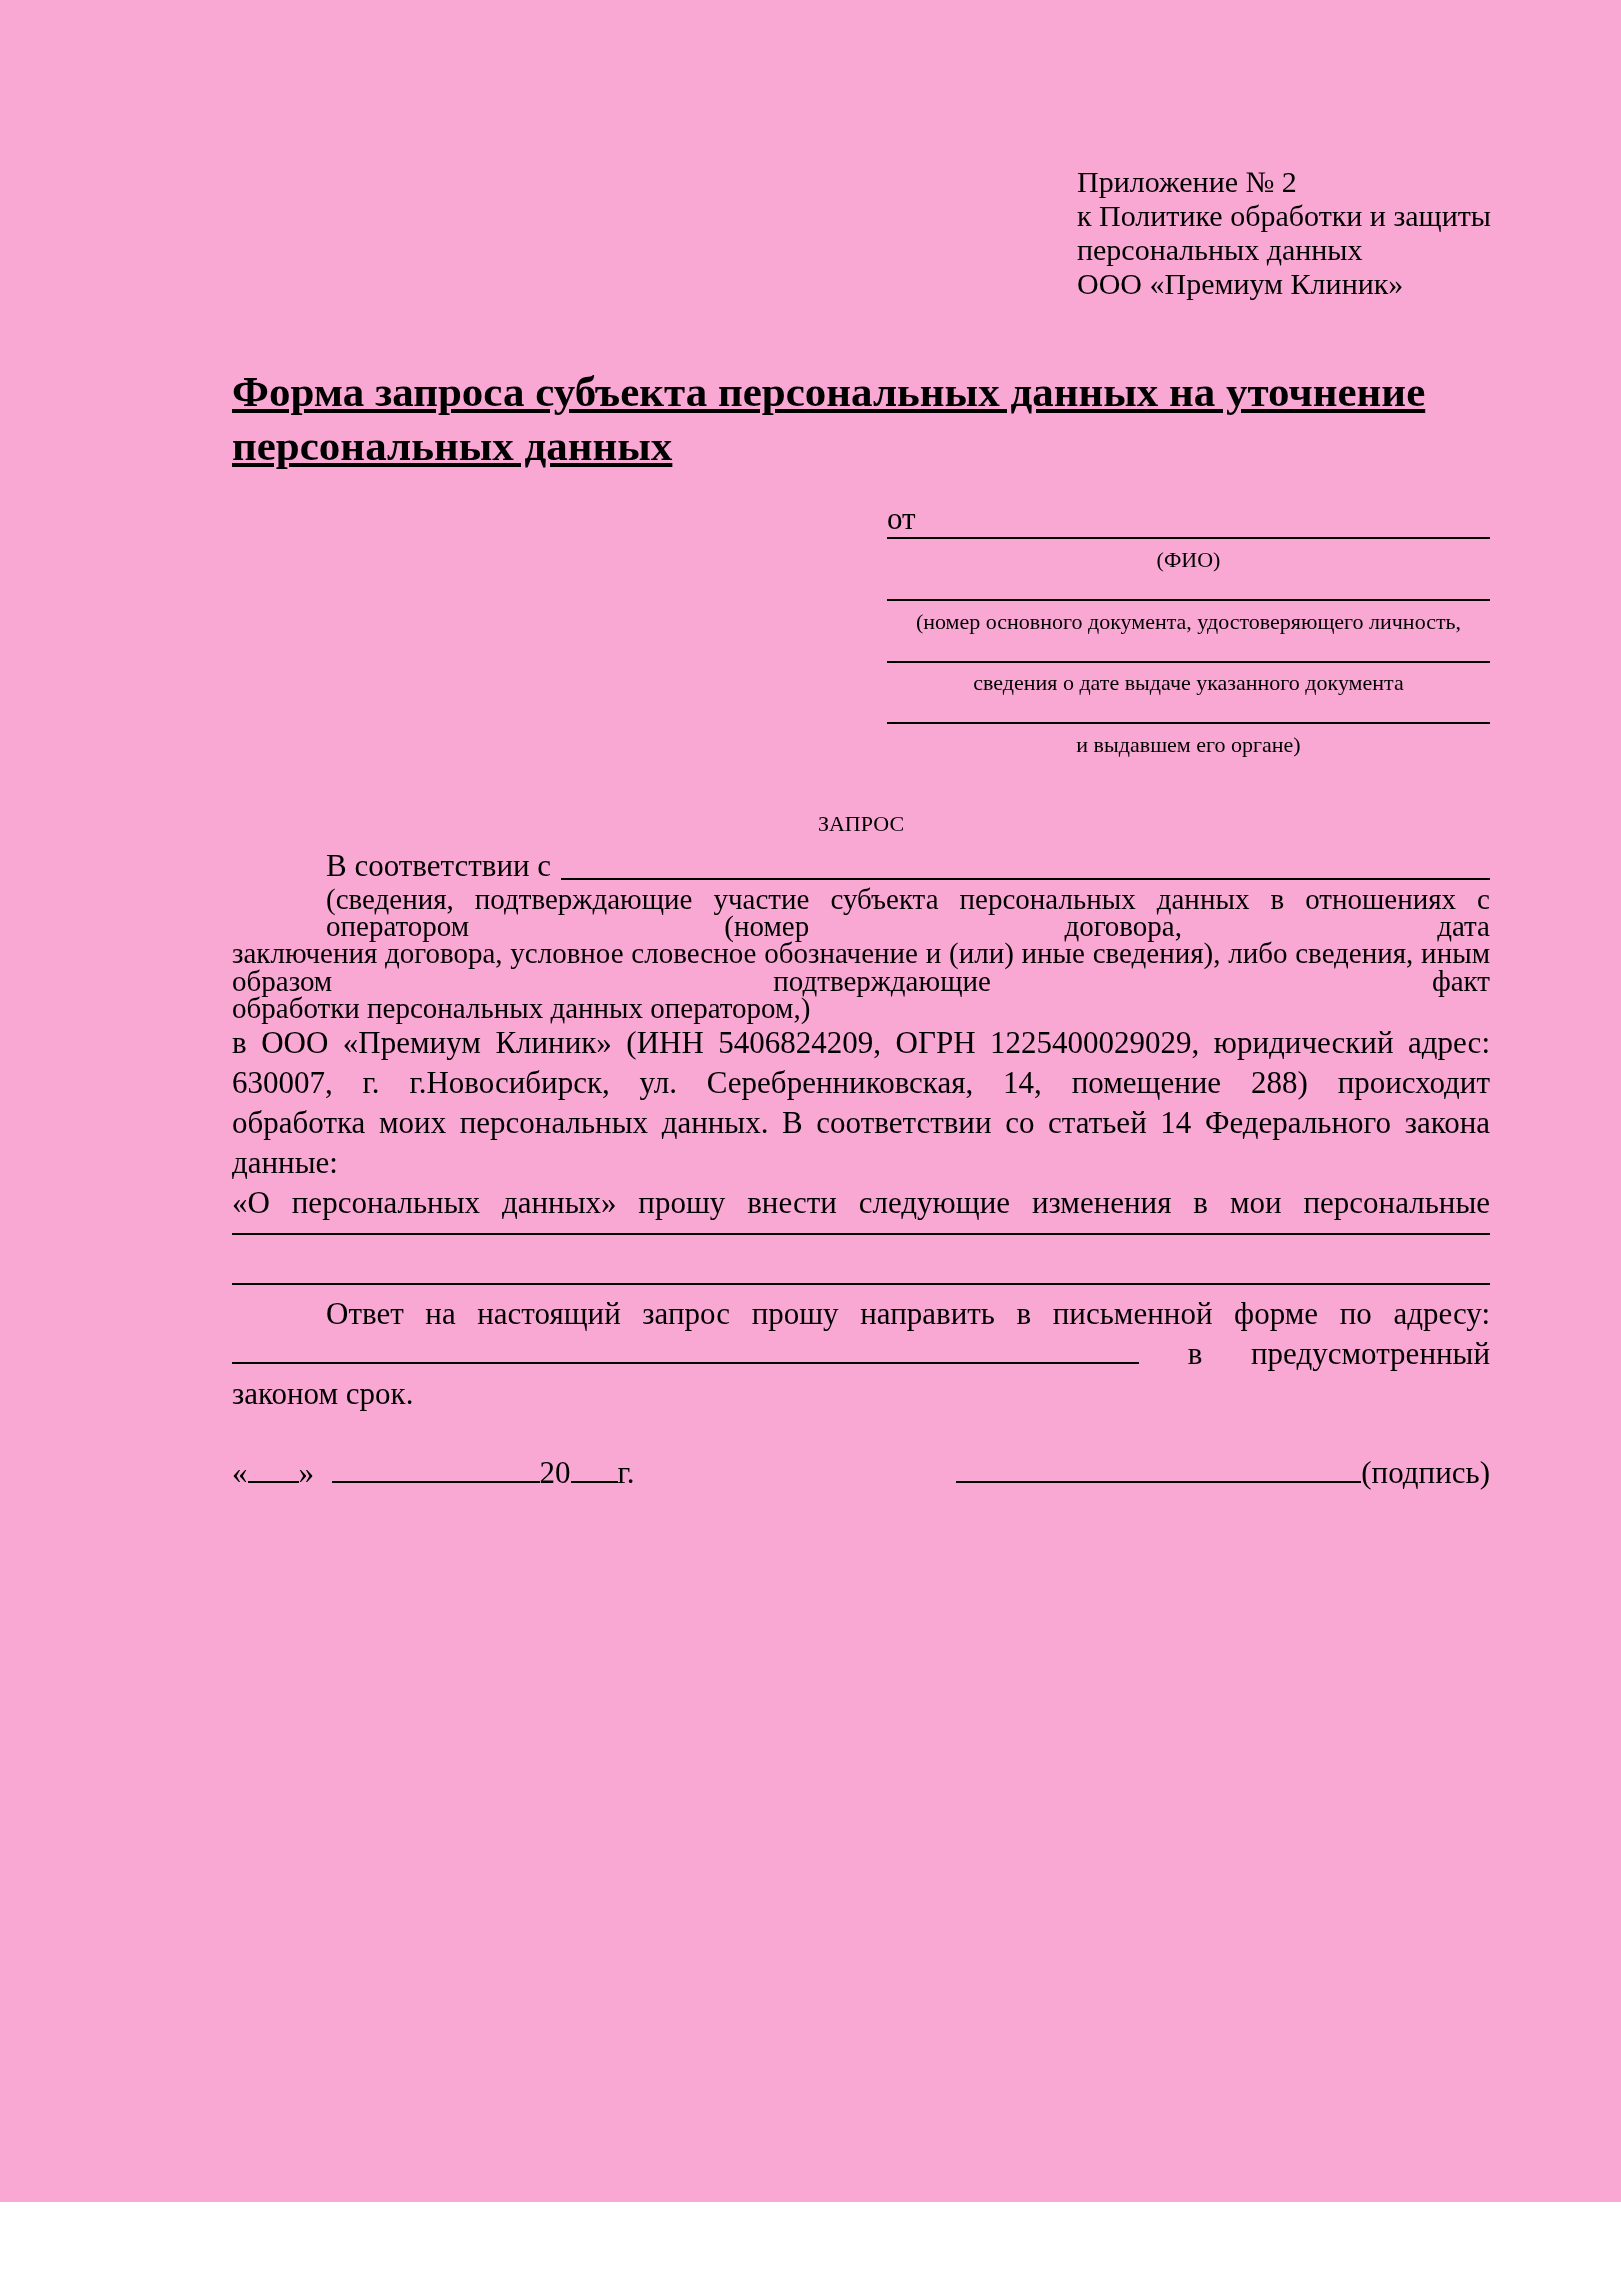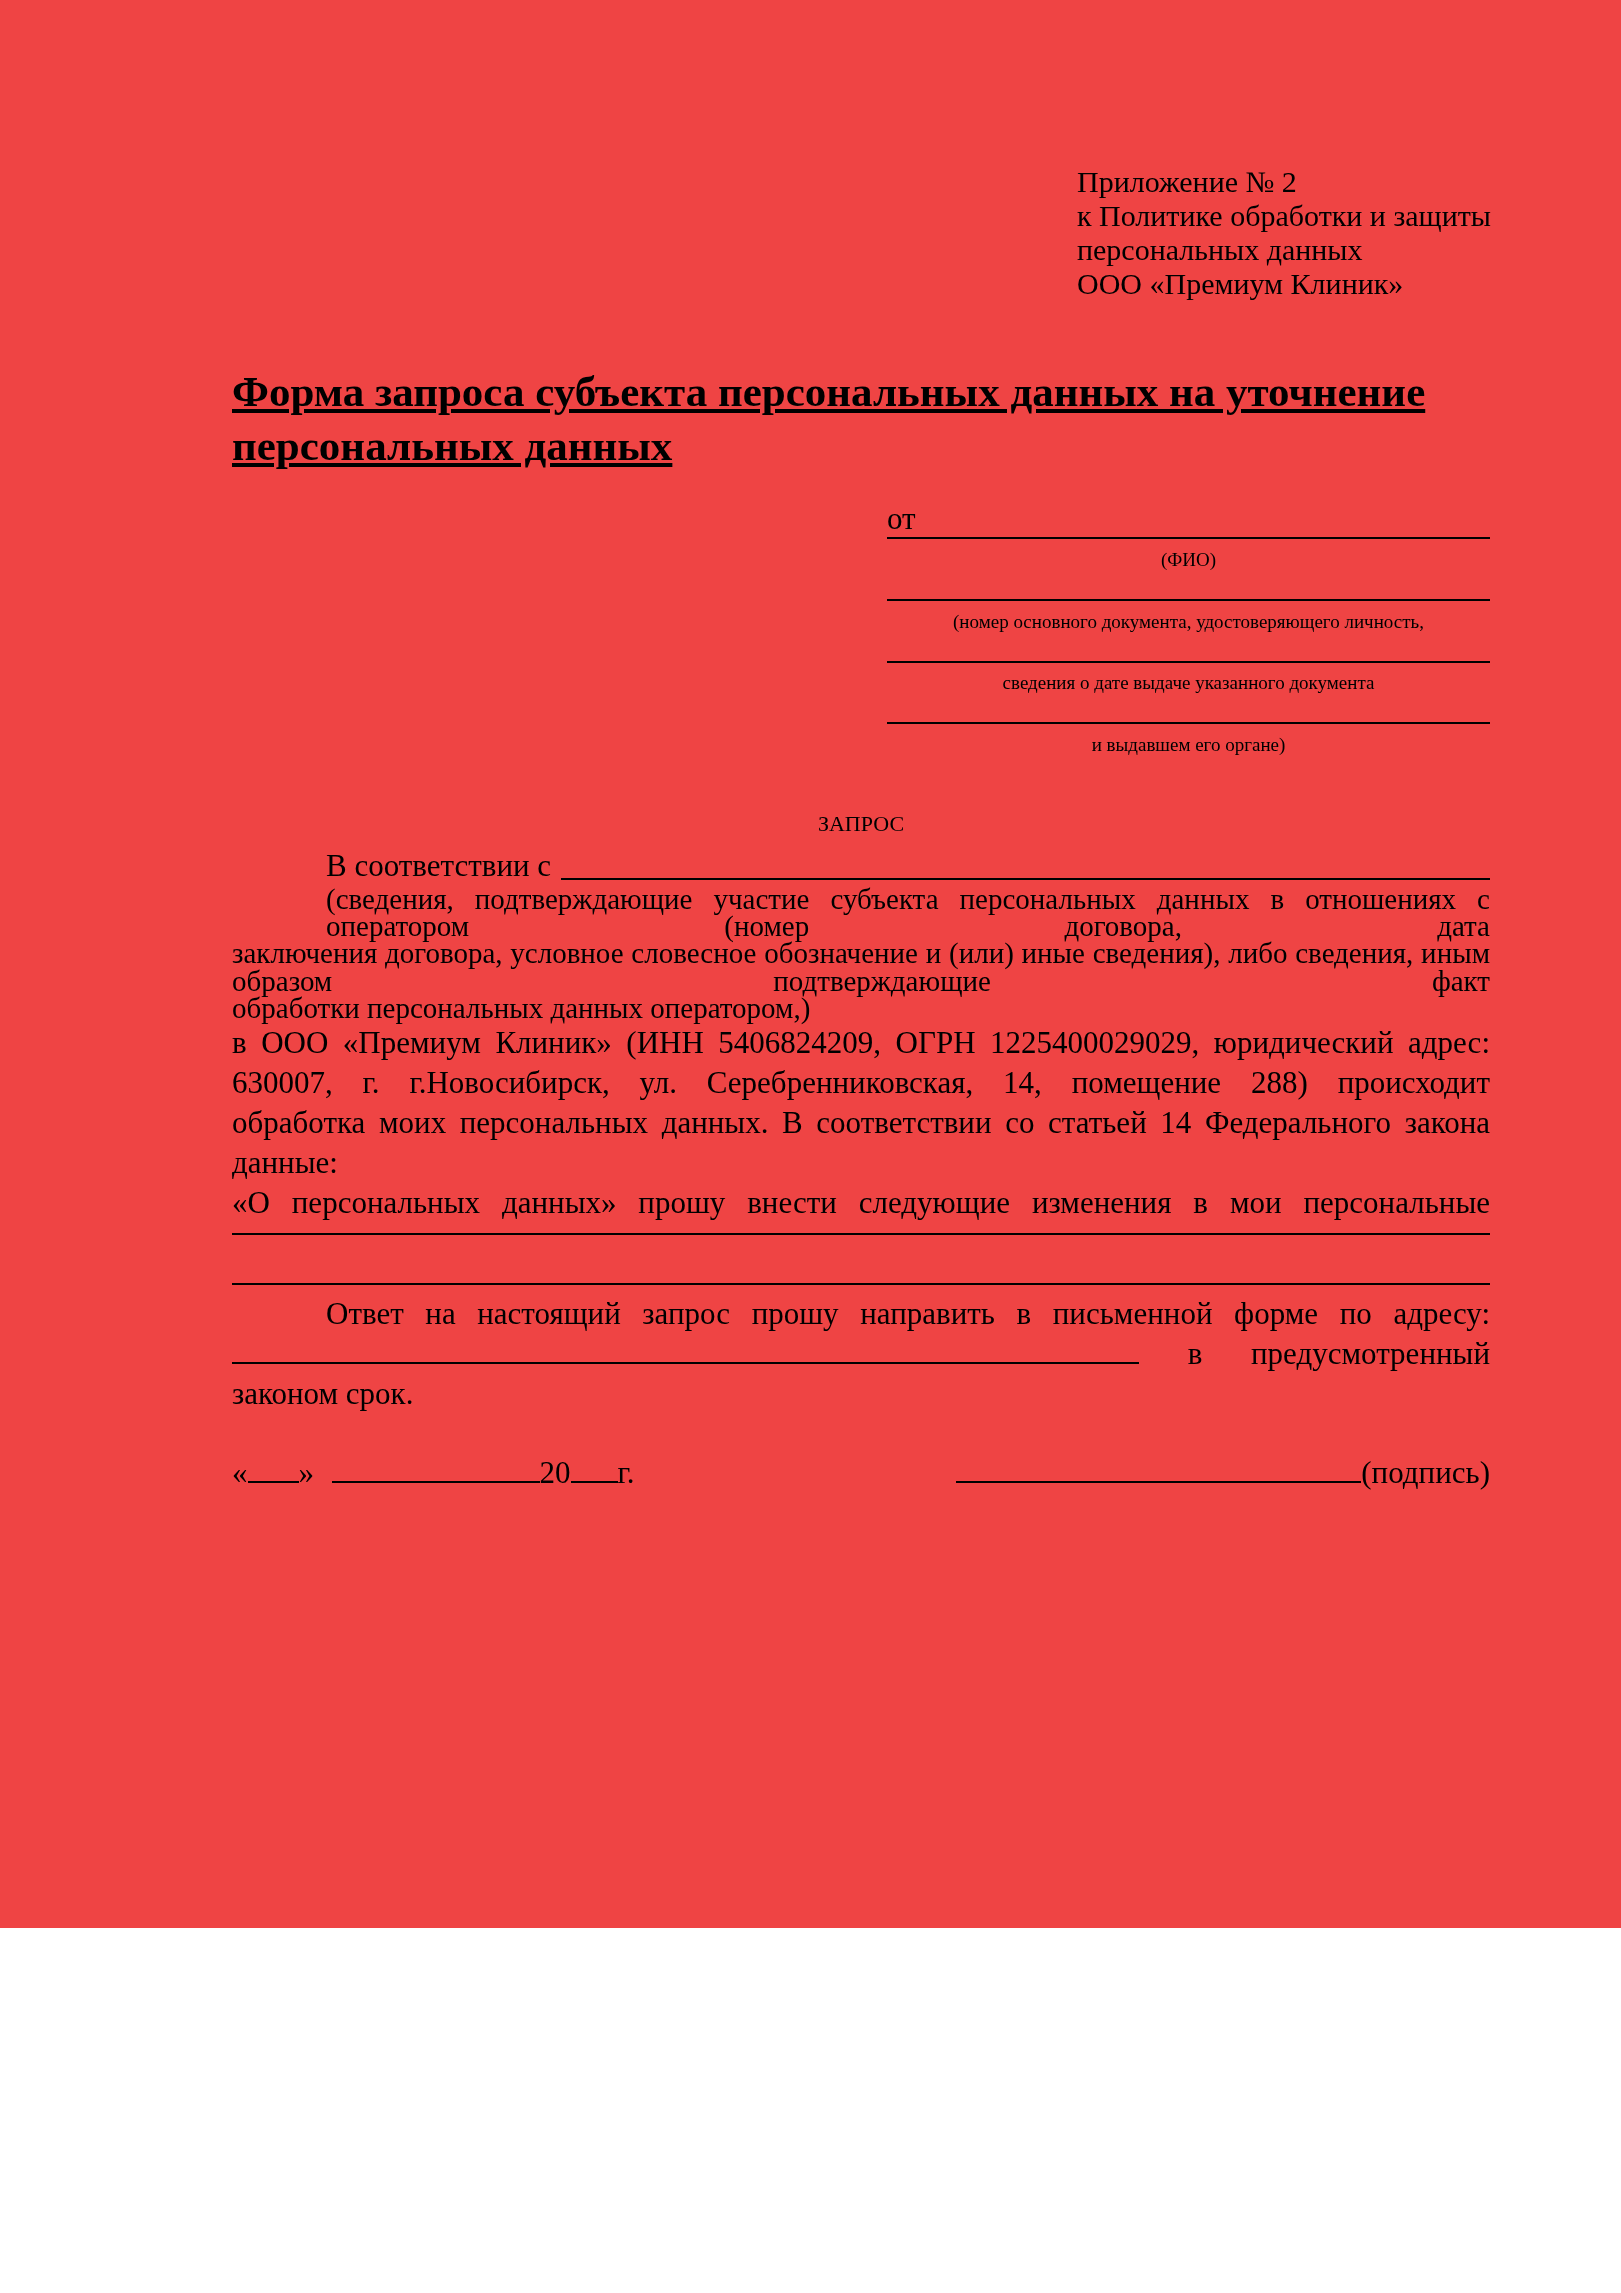--- a/index.html
+++ b/index.html
@@ -1,34 +1,34 @@
 <!DOCTYPE html>
 <html><head>
 <meta charset="utf-8">
 <style>
   html,body{margin:0;padding:0;background:#ffffff;}
   .page{
     position:relative;
-    width:1621px;height:1928px;
-    background:#ef4444;color:#000000;
+    width:1621px;height:2202px;
+    background:#f9a8d4;color:#000000;
     font-family:"Liberation Serif","DejaVu Serif",serif;
     font-size:31px;
     box-sizing:border-box;
     padding:147px 131px 13px 232px;
     overflow:hidden;
   }
   
   .annex{margin-top:17.6px;margin-left:845px;width:431px;font-size:30px;line-height:34px;}
   
   .title{margin:64px 0 0 0;font-size:43px;line-height:54px;font-weight:bold;text-align:left;text-decoration:underline;}
   
   .addr{margin-top:27.4px;margin-left:655px;width:603px;line-height:37px;}
   .field-line{height:0;border-bottom:2.9px solid #000;overflow:hidden;}
   .field-line.gap{margin-top:25.5px;}
-  .field-caption{font-size:19px;line-height:26.5px;text-align:center;margin-top:7.8px;}
+  .field-caption{font-size:22px;line-height:26.5px;text-align:center;margin-top:7.8px;}
   
   .zapros{margin-top:45px;font-size:22px;line-height:39px;text-align:center;}
   
   .lead-row{display:flex;margin-top:3px;line-height:40px;}
   .lead-text{white-space:nowrap;padding-left:94px;padding-right:9.8px;}
   .fill{flex:1;border-bottom:2.9px solid #000;margin-bottom:5.9px;}
   
   .note{font-size:29px;line-height:27.4px;text-align:justify;text-align-last:justify;}
   .note.first{padding-left:94px;}
   .note.last{text-align-last:left;}

